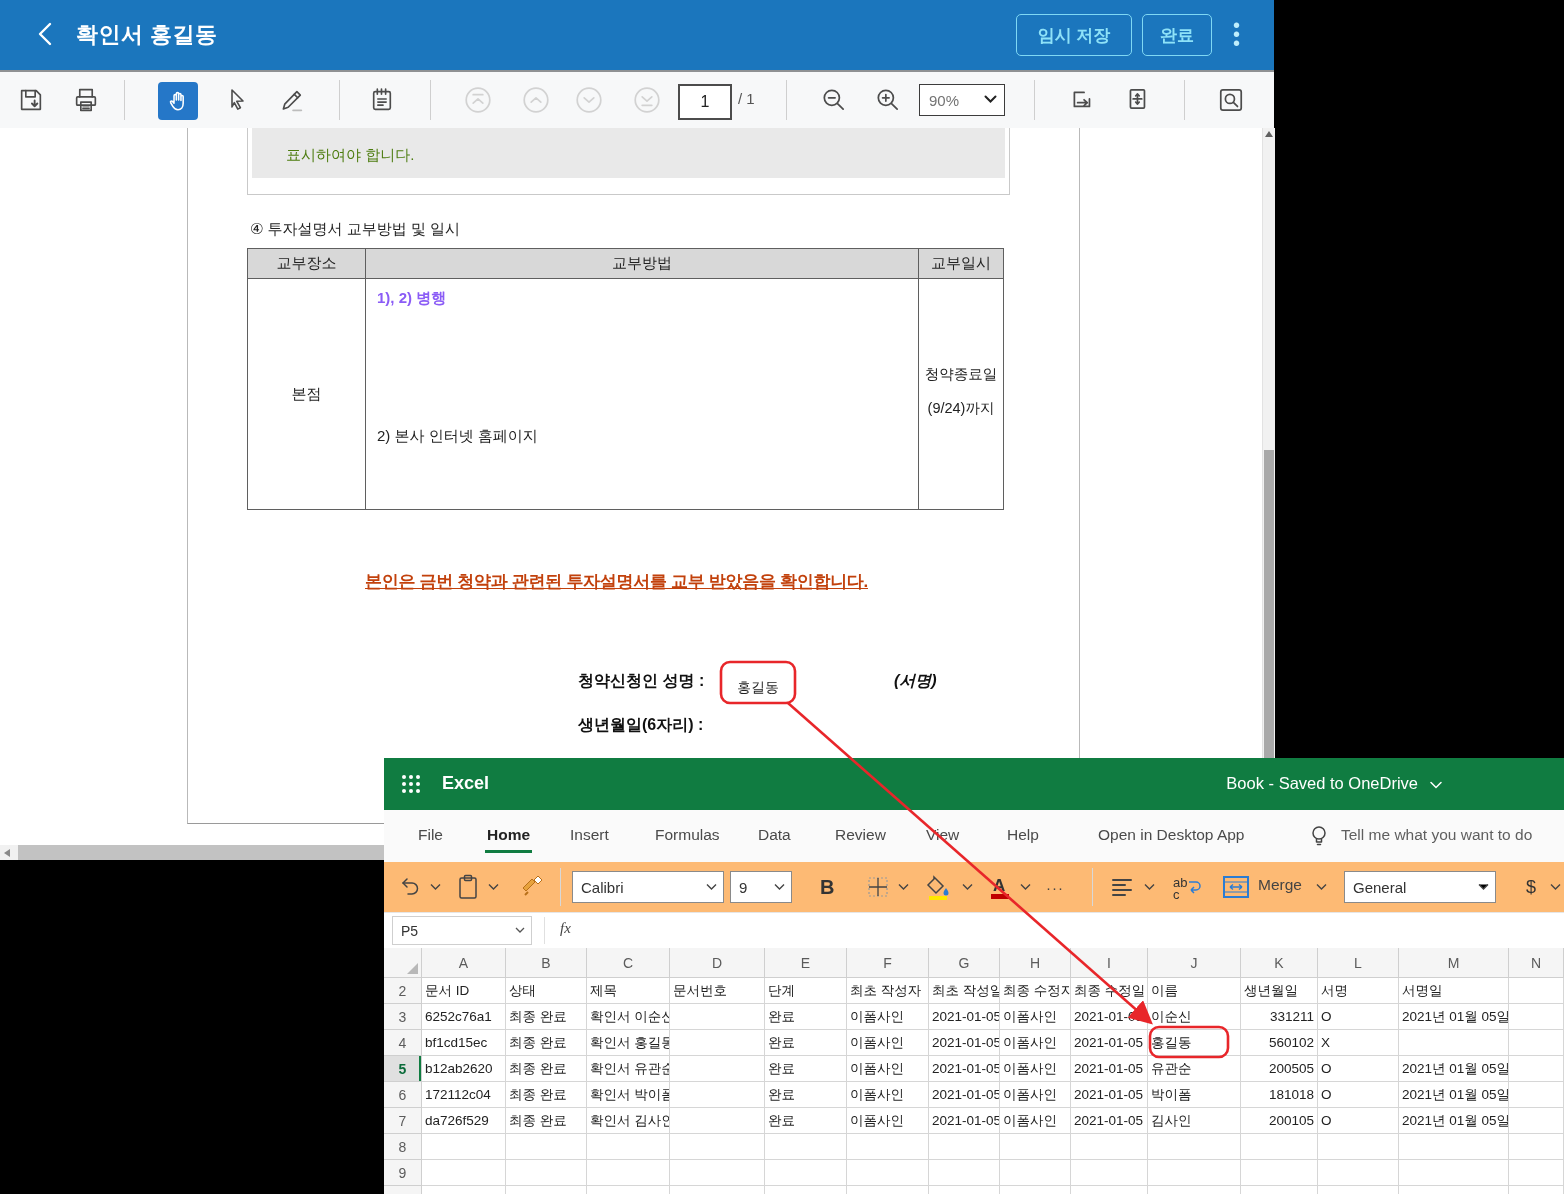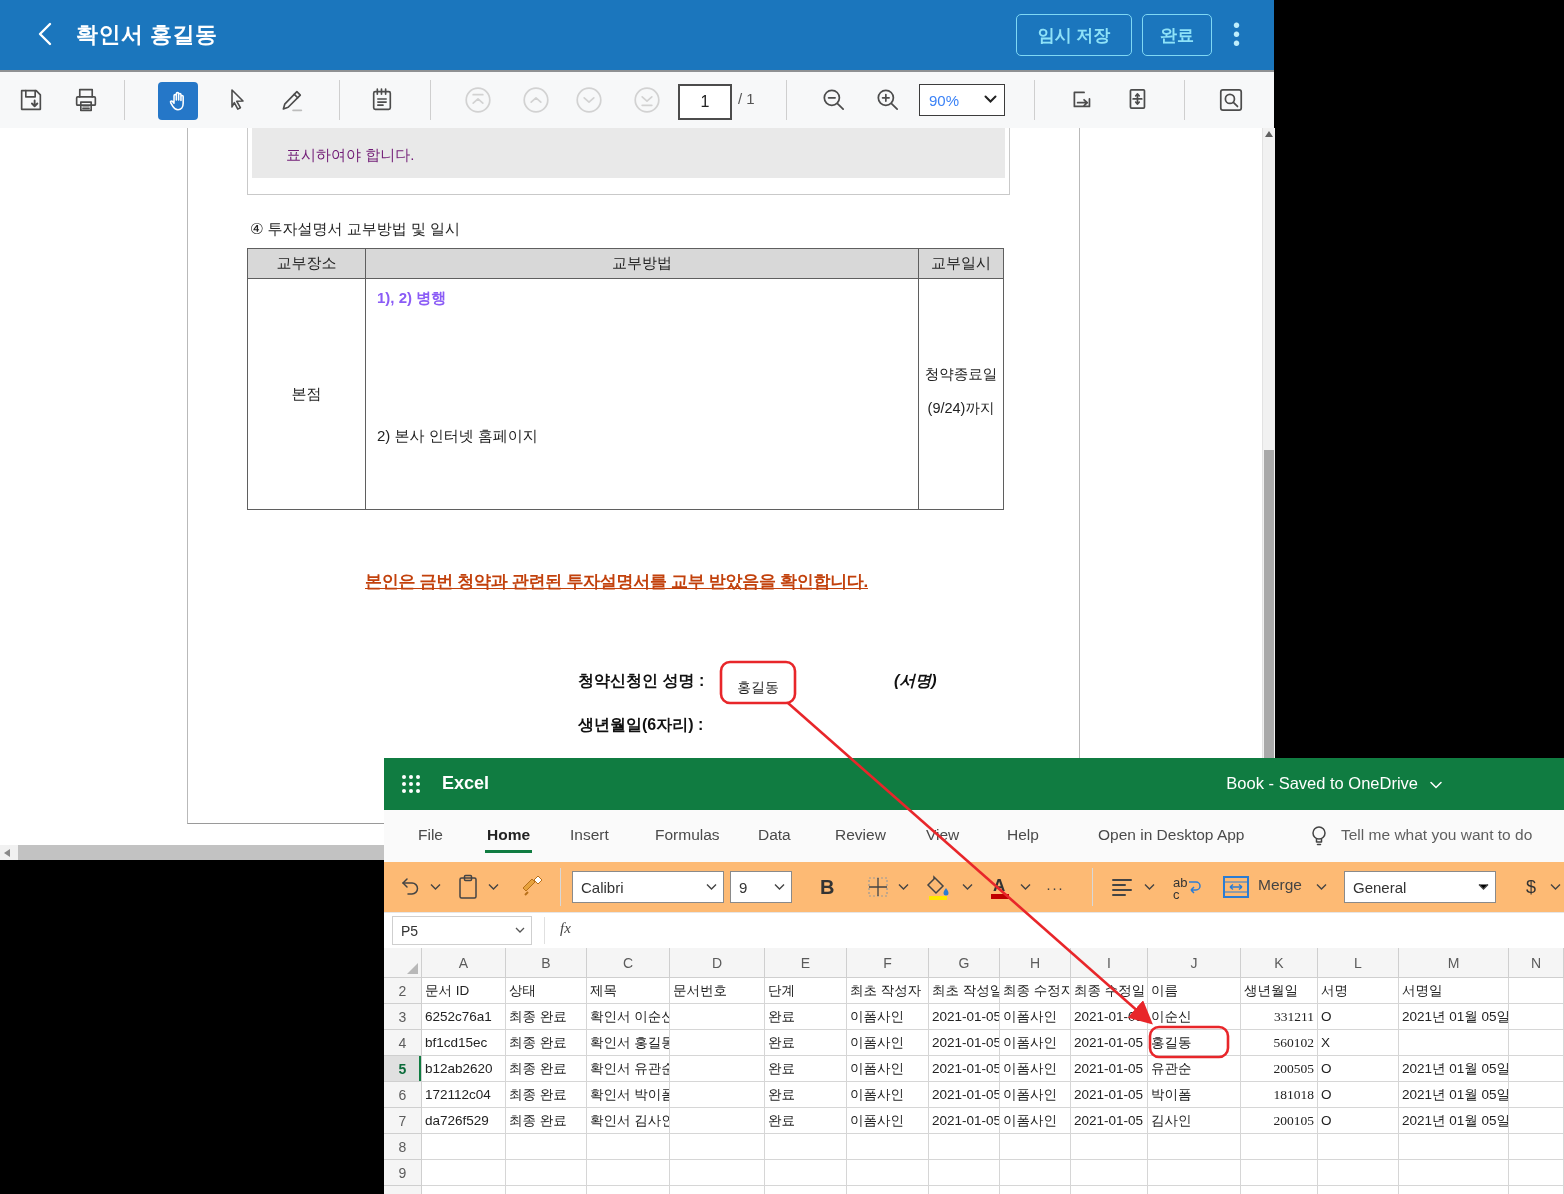--- a/index.html
+++ b/index.html
@@ -16,29 +16,29 @@
   .vdots{position:absolute;top:21px;color:#bfeefc;font-size:20px;line-height:9px;letter-spacing:0;}
   .vtoolbar{position:absolute;left:0;top:72px;width:100%;height:56px;background:#f7f8f9;border-bottom:1px solid #e0e0e0;}
   .ti{position:absolute;top:50%;transform:translate(-50%,-50%);}
   .tdiv{position:absolute;top:8px;width:1px;height:40px;background:#cfcfcf;}
   .handbtn{position:absolute;left:158px;top:10px;width:40px;height:38px;background:#2577c8;border-radius:4px;
     display:flex;align-items:center;justify-content:center;}
   .pagebox{position:absolute;left:678px;top:12px;width:50px;height:32px;border:2px solid #4c4c4c;background:#fff;
     display:flex;align-items:center;justify-content:center;font-size:16px;color:#222;}
   .pagetotal{position:absolute;left:738px;top:18px;font-size:15px;color:#555;}
   .zoomsel{position:absolute;left:919px;top:12px;width:86px;height:32px;border:1.5px solid #3c3c3c;background:#fff;
-    display:flex;align-items:center;font-size:15px;color:#3b82f6;padding-left:9px;box-sizing:border-box;}
+    display:flex;align-items:center;font-size:15px;color:#737373;padding-left:9px;box-sizing:border-box;}
   .zoomsel svg{position:absolute;right:7px;top:10px;}
   
   .docarea{position:absolute;left:0;top:128px;width:1262px;height:717px;background:#fff;overflow:hidden;}
   .page{position:absolute;left:187px;top:-40px;width:891px;height:735px;background:#fff;
     border-left:1px solid #b9b9b9;border-right:1px solid #b9b9b9;border-bottom:1px solid #9a9a9a;}
   .notebox{position:absolute;left:247px;top:-30px;width:761px;height:95px;border:1px solid #c9c9c9;background:#fff;}
   .notegray{position:absolute;left:252px;top:-28px;width:753px;height:78px;background:#e9e9e9;overflow:hidden;}
-  .noteline2{position:absolute;left:34px;top:46px;font-size:15px;color:#701a75;}
+  .noteline2{position:absolute;left:34px;top:46px;font-size:15px;color:#4d7c0f;}
   .dochead{position:absolute;left:250px;top:92px;font-size:15px;color:#222;}
   .dtable{position:absolute;left:247px;top:120px;width:757px;}
   .dtable .hrow{display:flex;height:30px;background:#d8d8d8;}
   .dtable .brow{display:flex;height:232px;background:#fff;}
   .dtable .c{box-sizing:border-box;border:1px solid #5f5f5f;border-right:none;border-bottom:none;
     display:flex;align-items:center;justify-content:center;font-size:15px;color:#222;position:relative;}
   .dtable .c.last{border-right:1px solid #5f5f5f;}
   .dtable .brow .c{border-bottom:1px solid #5f5f5f;}
   .m1{position:absolute;left:11px;top:10px;color:#8b5cf6;font-weight:bold;font-size:15px;}
   .m2{position:absolute;left:11px;top:148px;color:#222;font-size:15px;}
@@ -85,21 +85,21 @@
   .fdiv{position:absolute;left:160px;top:4px;width:1px;height:27px;background:#e0e0e0;}
   
   #grid{position:absolute;left:0;top:190px;width:100%;height:246px;background:#fff;}
   .xrow{display:flex;}
   .xh{box-sizing:border-box;background:#f5f5f5;border-right:1px solid #cfcfcf;border-bottom:1px solid #cfcfcf;
     color:#5b5b5b;font-size:14px;display:flex;align-items:center;justify-content:center;flex:none;position:relative;}
   .xh.sel{background:#e0e0e0;color:#0b6b3a;font-weight:bold;box-shadow:inset -2px 0 0 #107c41;}
   .xc{box-sizing:border-box;background:#fff;border-right:1px solid #d6d6d6;border-bottom:1px solid #d6d6d6;
     color:#222;font-size:13.5px;display:flex;align-items:center;padding:0 3px;white-space:nowrap;
     overflow:hidden;flex:none;}
-  .xc.r{justify-content:flex-end;font-family:Liberation Serif, serif;}
+  .xc.r{justify-content:flex-end;}
   .tri{position:absolute;right:3px;bottom:3px;width:0;height:0;border-left:11px solid transparent;border-bottom:11px solid #b8b8b8;}
   
   #annot{position:absolute;left:0;top:0;z-index:5;pointer-events:none;}
   .icn{stroke:#4c4c4c;stroke-width:1.6;fill:none;stroke-linecap:round;stroke-linejoin:round;}
   .icnl{stroke:#d2d2d2;stroke-width:1.6;fill:none;stroke-linecap:round;stroke-linejoin:round;}
   .icr{stroke:#444;stroke-width:1.5;fill:none;stroke-linecap:round;stroke-linejoin:round;}
 </style>
 </head>
 <body>
 

